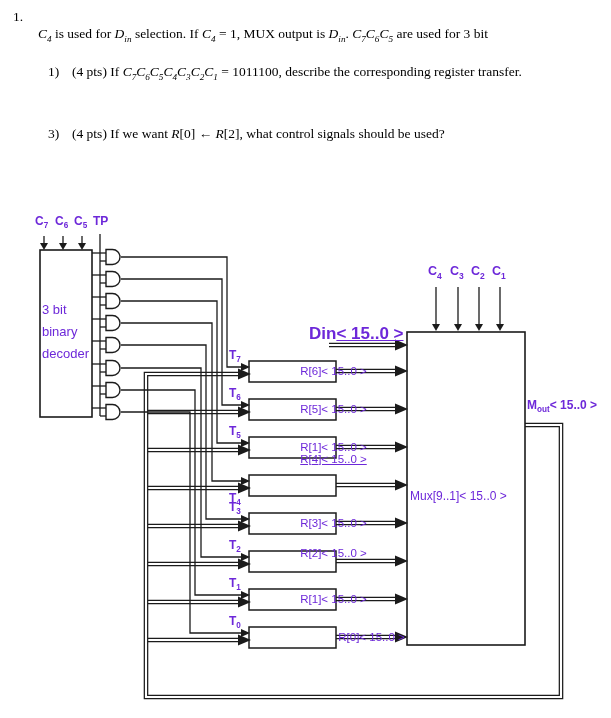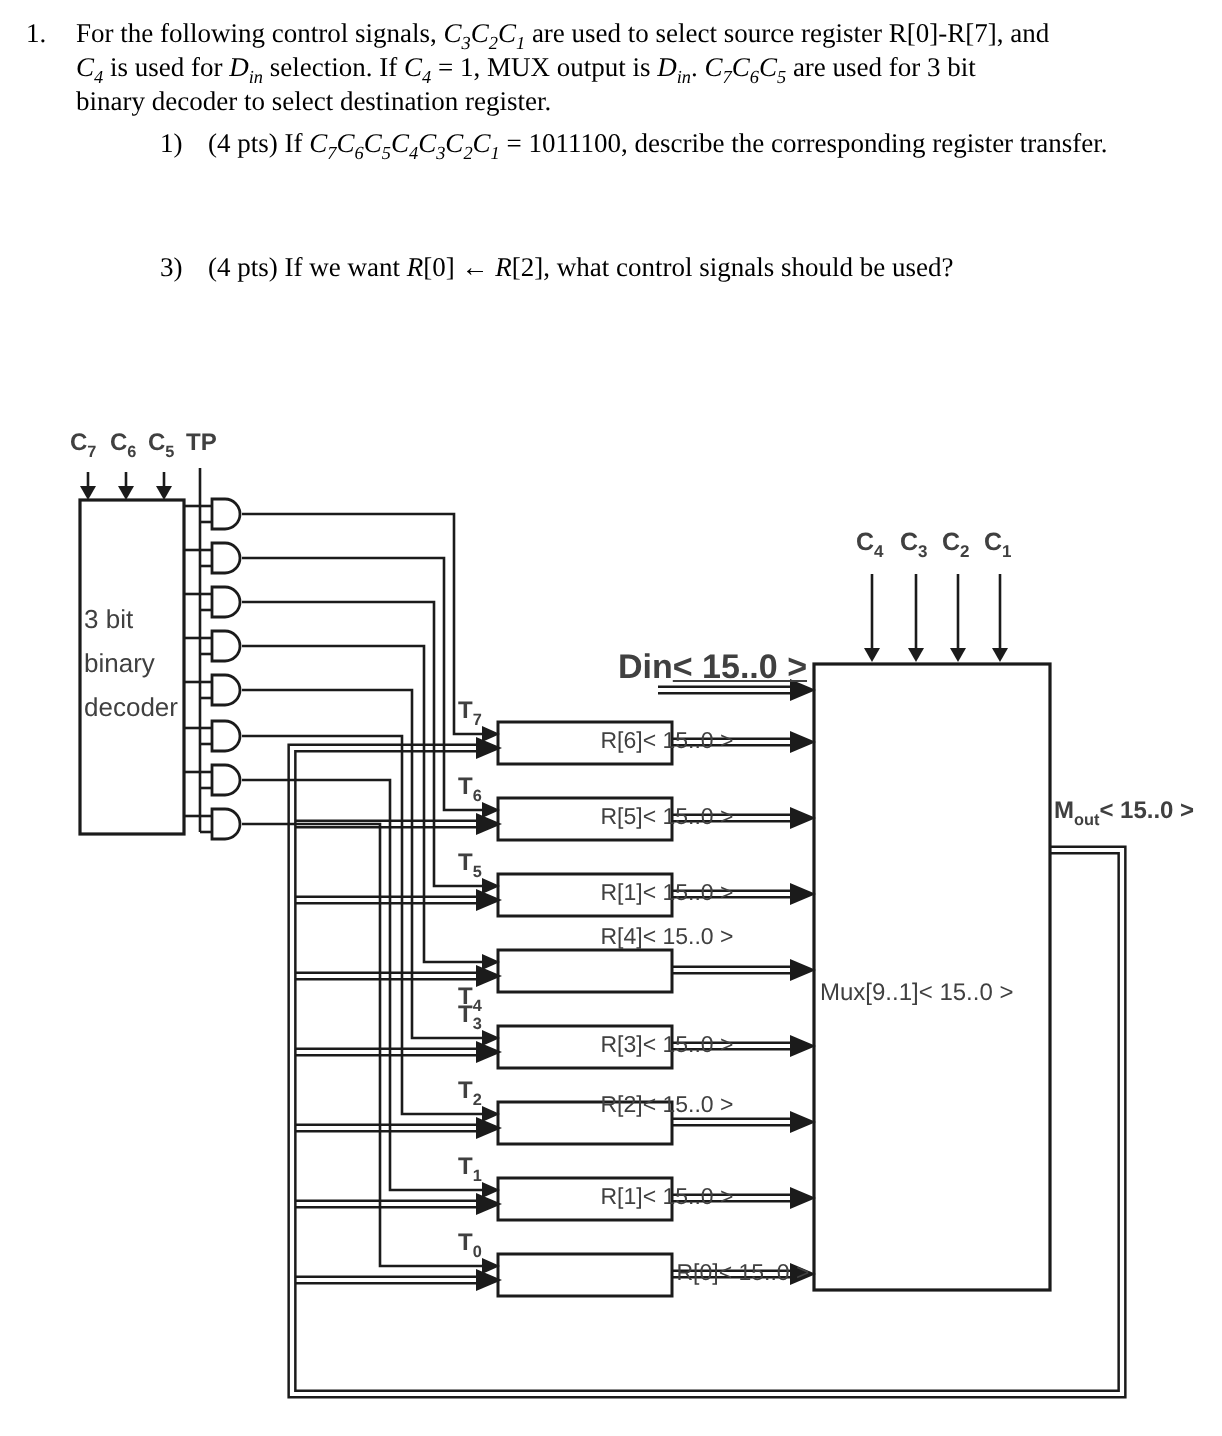--- a/index.html
+++ b/index.html
@@ -1,39 +1,37 @@
 <!DOCTYPE html>
 <html><head>
 <meta charset="utf-8">
 <style>
   html,body{margin:0;padding:0;background:#fff;}
   .page{position:relative;width:611px;height:718px;background:#ffffff;color:#000;
         font-family:"Liberation Serif",serif;overflow:hidden;}
   .qnum{position:absolute;left:13px;top:8px;font-size:13.5px;line-height:17px;}
   .qline{position:absolute;left:38px;font-size:13.5px;line-height:17px;white-space:nowrap;}
-  .item{position:absolute;left:48px;font-size:13.5px;line-height:17px;white-space:nowrap;margin-left:32px;}
+  .item{position:absolute;left:48px;font-size:13.5px;line-height:17px;white-space:nowrap;}
   .inum{display:inline-block;width:24px;}
   sub{font-size:68%;line-height:0;}
   svg{position:absolute;left:0;top:0;}
-  .dlabel{position:absolute;font-family:"Liberation Sans",sans-serif;color:#404040;
+  .dlabel{position:absolute;font-family:"Liberation Sans",sans-serif;color:#6d28d9;
           white-space:nowrap;font-size:12px;line-height:14px;}
   .bold{font-weight:600;}
   .ul{text-decoration:underline;}
   .reglabel{width:87px;text-align:center;font-size:11.5px;margin-left:41px;}
   .declabel{font-size:13px;line-height:22px;}
 </style>
 </head>
 <body>
 
 <div class="page">
 
   <div class="qnum">1.</div>
-  <div class="qline" style="top:8px">For the following control signals, <i>C<sub>3</sub>C<sub>2</sub>C<sub>1</sub></i> are used to select source register R[0]-R[7], and</div>
   <div class="qline" style="top:25px"><i>C<sub>4</sub></i> is used for <i>D<sub>in</sub></i> selection. If <i>C<sub>4</sub></i> = 1,  MUX output is  <i>D<sub>in</sub></i>. <i>C<sub>7</sub>C<sub>6</sub>C<sub>5</sub></i> are used for 3 bit</div>
-  <div class="qline" style="top:42px">binary decoder to select destination register.</div>
 
   <div class="item" style="top:63px">
     <span class="inum">1)</span><span>(4 pts) If <i>C<sub>7</sub>C<sub>6</sub>C<sub>5</sub>C<sub>4</sub>C<sub>3</sub>C<sub>2</sub>C<sub>1</sub></i> = 1011100, describe the corresponding register transfer.</span>
   </div>
   <div class="item" style="top:125px">
     <span class="inum">3)</span><span>(4 pts) If we want <i>R</i>[0] ← <i>R</i>[2], what control signals should be used?</span>
   </div>
 
   <svg id="diagram-svg" width="611" height="718" viewBox="0 0 611 718">
       <g>
@@ -186,21 +184,21 @@
   <div class="dlabel bold" style="left:527px;top:398px">M<sub>out</sub>&lt; 15..0 &gt;</div>
 
   <div id="gen-labels">
       <div class="dlabel bold" style="left: 229px; top: 348px;">T<sub>7</sub></div>
       <div class="dlabel reglabel" style="left: 249px; top: 364px;">R[6]&lt; 15..0 &gt;</div>
       <div class="dlabel bold" style="left: 229px; top: 386px;">T<sub>6</sub></div>
       <div class="dlabel reglabel" style="left: 249px; top: 402px;">R[5]&lt; 15..0 &gt;</div>
       <div class="dlabel bold" style="left: 229px; top: 424px;">T<sub>5</sub></div>
       <div class="dlabel reglabel" style="left: 249px; top: 440px;">R[1]&lt; 15..0 &gt;</div>
       <div class="dlabel bold" style="left: 229px; top: 462px; margin-top: 29px;">T<sub>4</sub></div>
-      <div class="dlabel reglabel" style="left: 249px; top: 462px;">R[4]&lt; 15..0 &gt;</div>
+      <div class="dlabel reglabel" style="left: 249px; top: 452px; text-decoration: underline;">R[4]&lt; 15..0 &gt;</div>
       <div class="dlabel bold" style="left: 229px; top: 500px;">T<sub>3</sub></div>
       <div class="dlabel reglabel" style="left: 249px; top: 516px;">R[3]&lt; 15..0 &gt;</div>
       <div class="dlabel bold" style="left: 229px; top: 538px;">T<sub>2</sub></div>
       <div class="dlabel reglabel" style="left: 249px; top: 546px;">R[2]&lt; 15..0 &gt;</div>
       <div class="dlabel bold" style="left: 229px; top: 576px;">T<sub>1</sub></div>
       <div class="dlabel reglabel" style="left: 249px; top: 592px;">R[1]&lt; 15..0 &gt;</div>
       <div class="dlabel bold" style="left: 229px; top: 614px;">T<sub>0</sub></div>
       <div class="dlabel reglabel" style="left: 249px; top: 630px; padding-left: 38px;">R[0]&lt; 15..0 &gt;</div>
     </div>
 </div>

